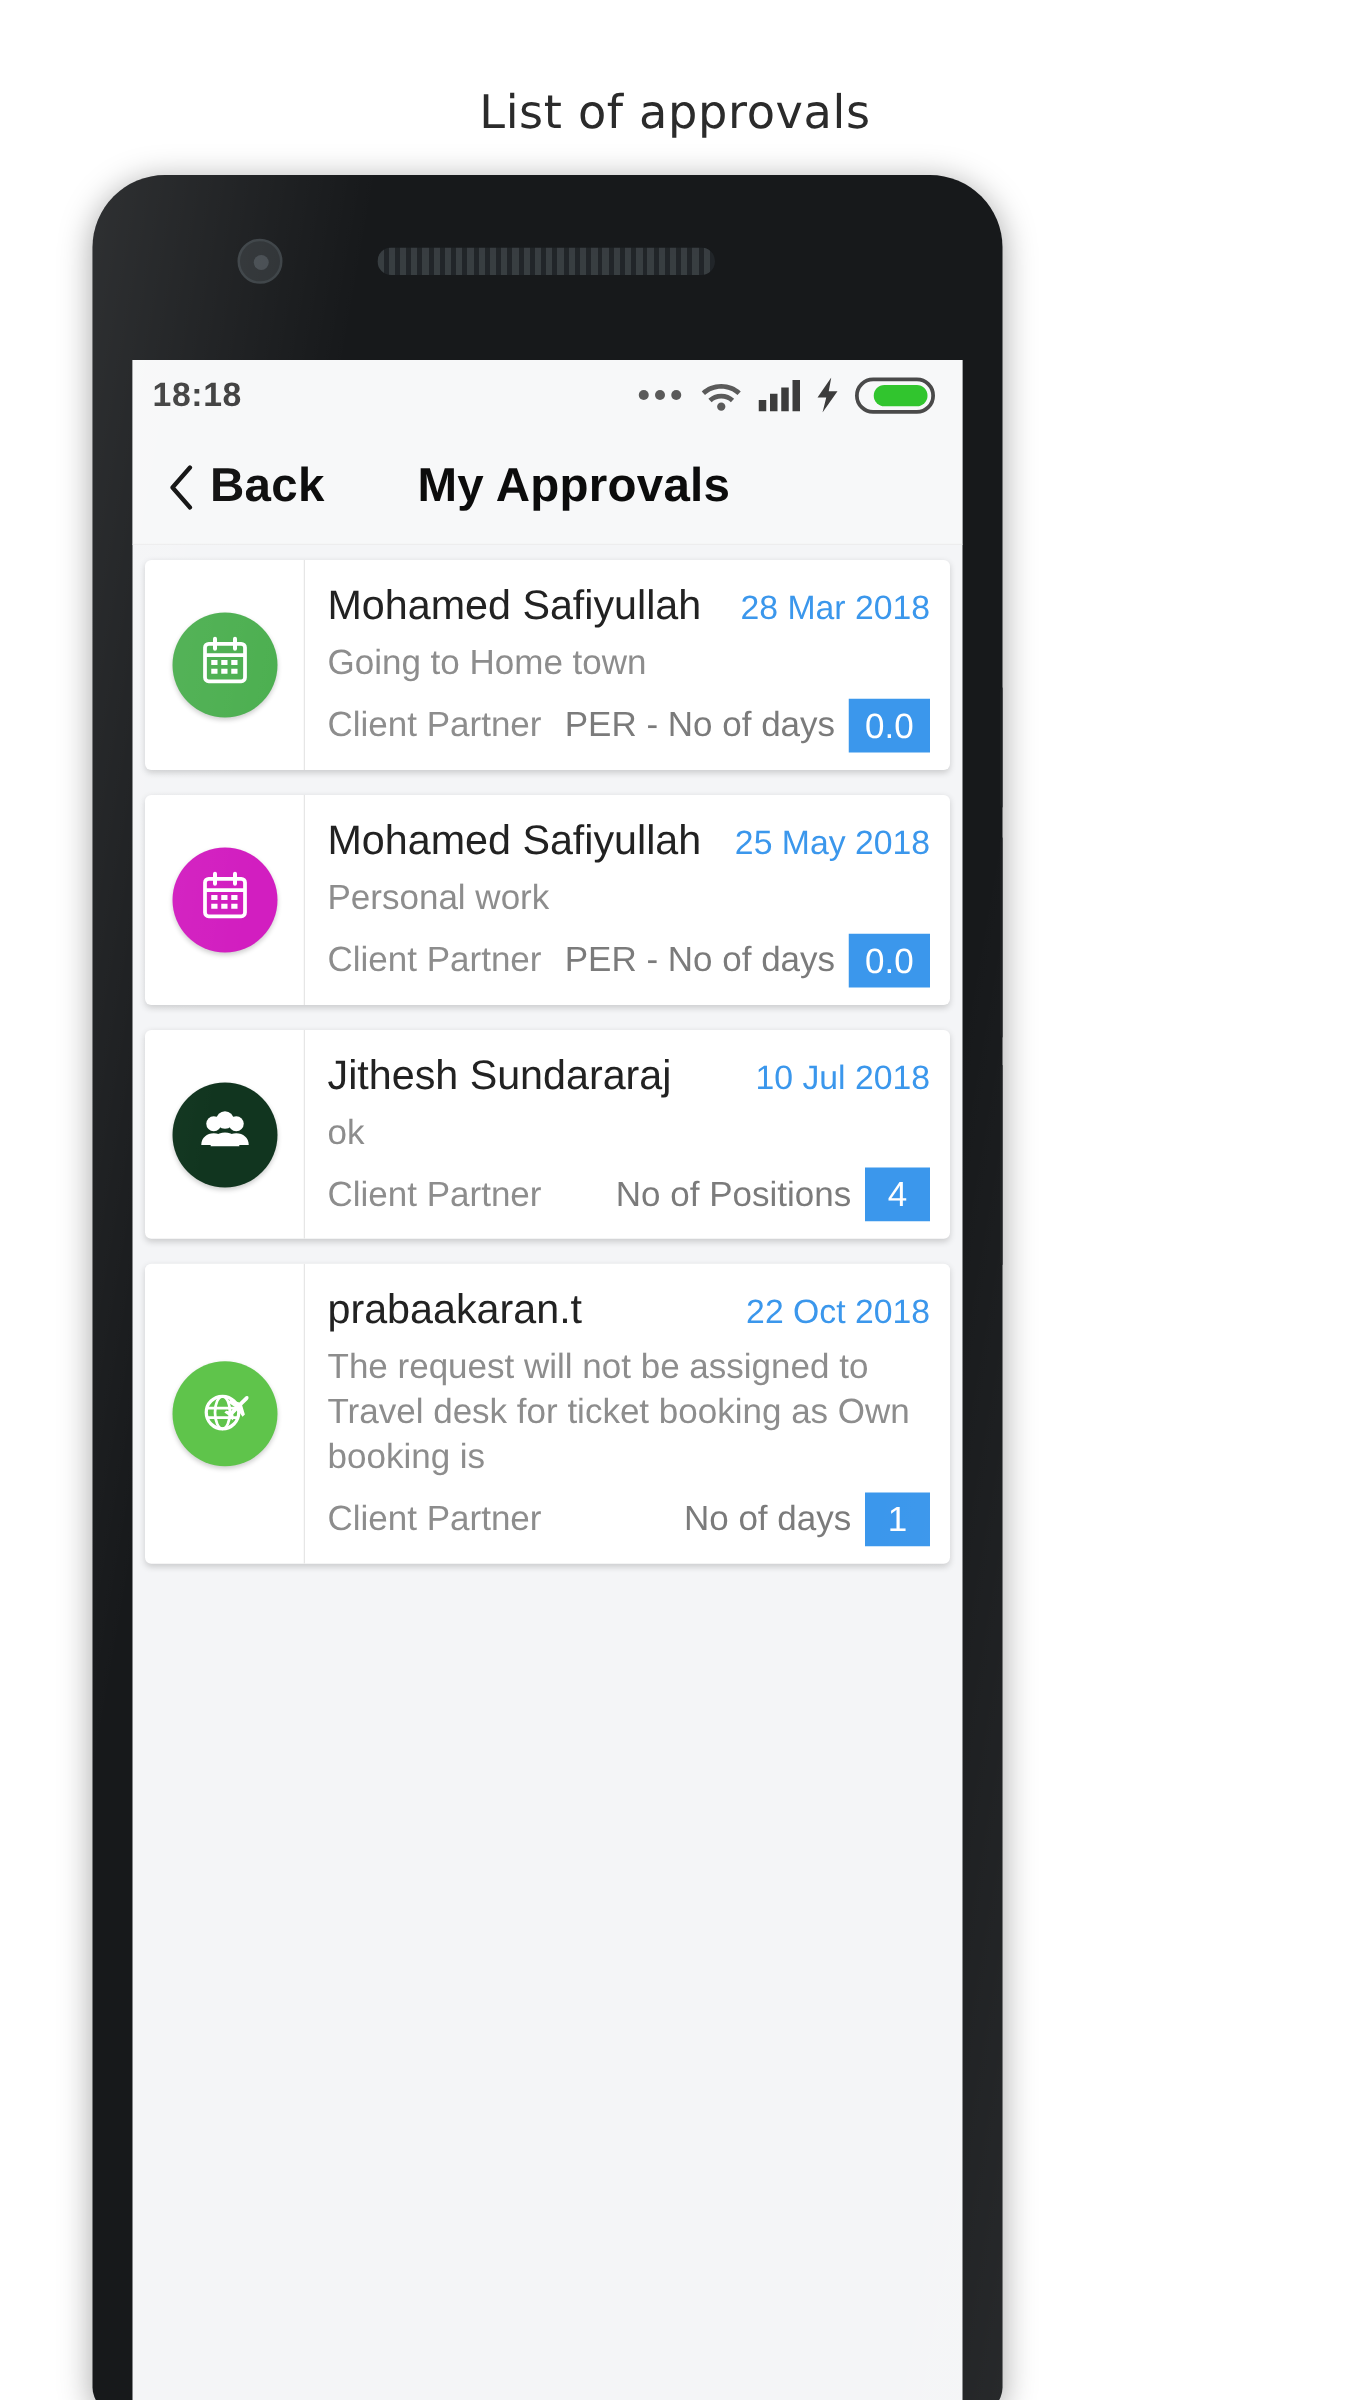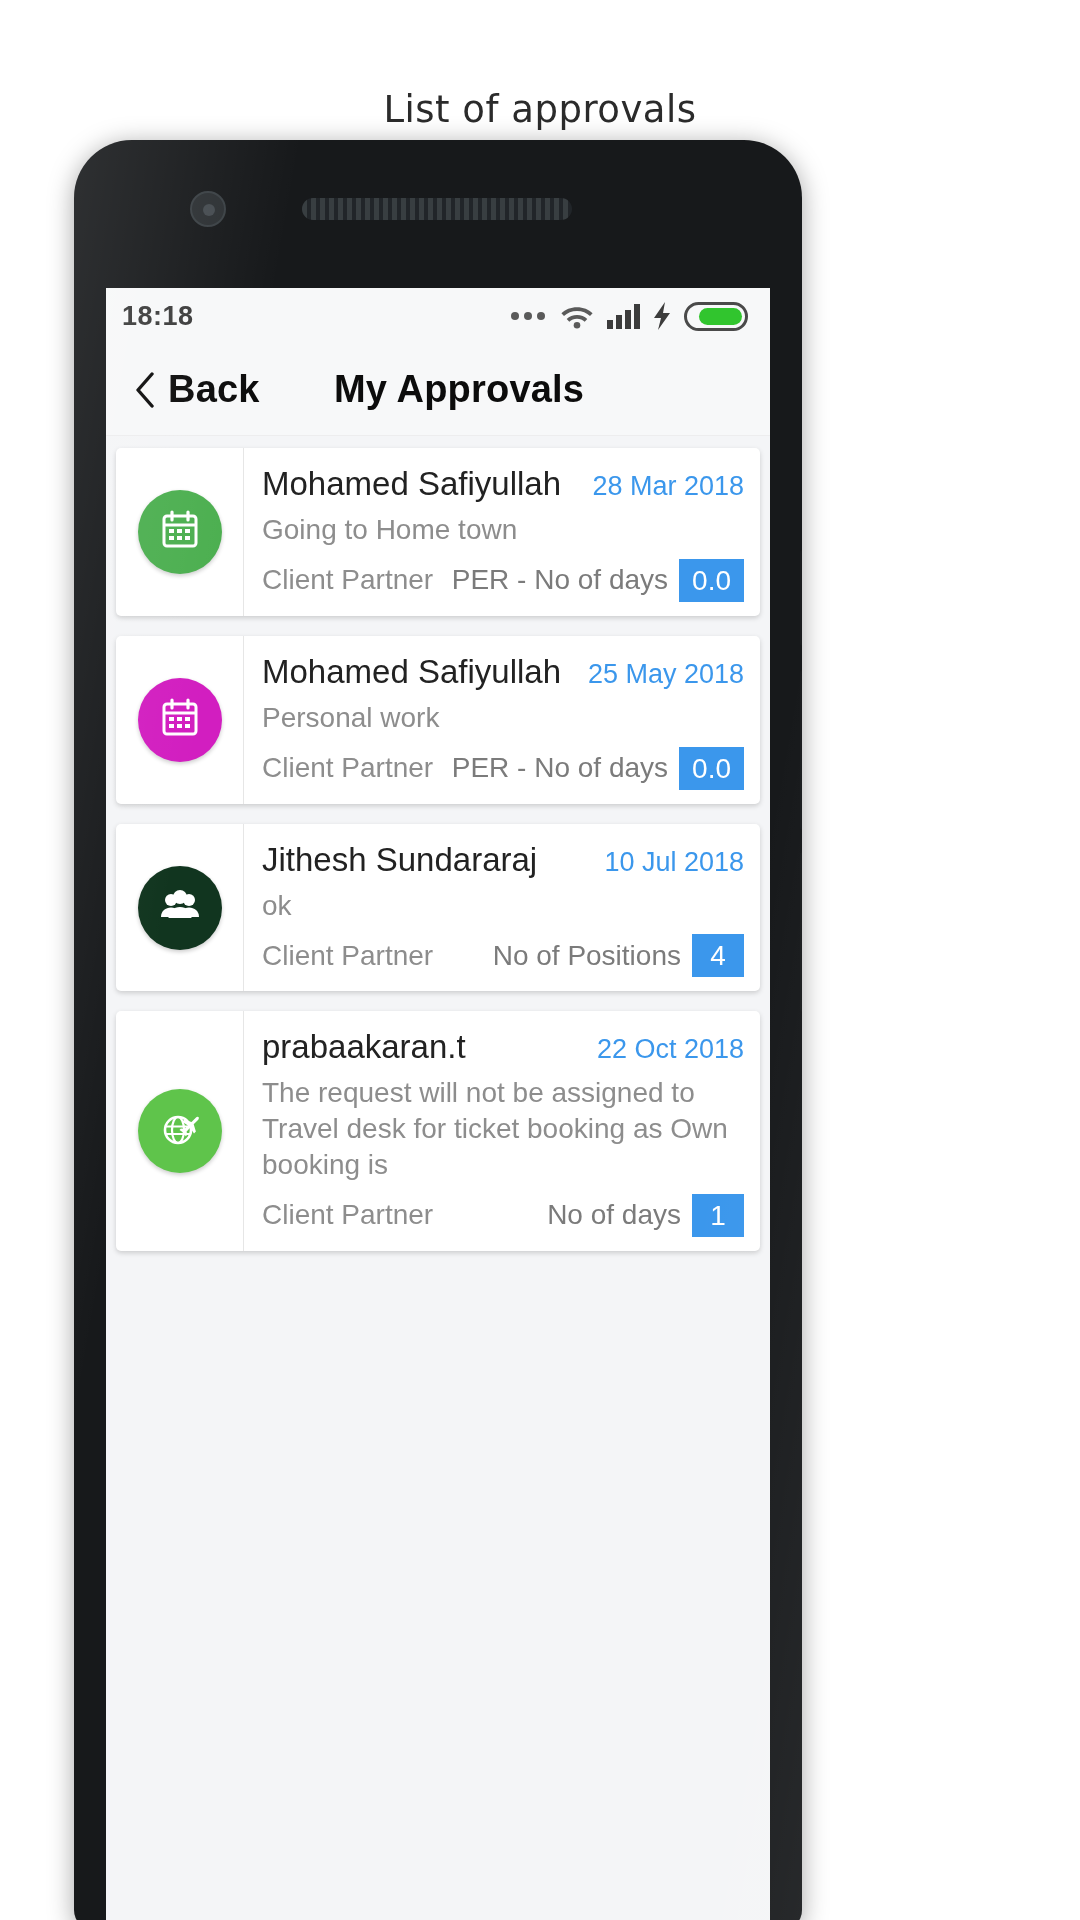--- a/index.html
+++ b/index.html
@@ -23,21 +23,20 @@
   .caption {
     position: absolute;
     top: 68px;
     left: 0;
     width: 1080px;
     text-align: center;
     font-size: 37px;
     color: #2b2b2b;
     letter-spacing: 0.5px;
     font-family: "DejaVu Sans", sans-serif;
-    margin-top: 20px;
   }
 
   
   .phone {
     position: absolute;
     left: 74px;
     top: 140px;
     width: 728px;
     height: 1790px;
     background: #17191b;

